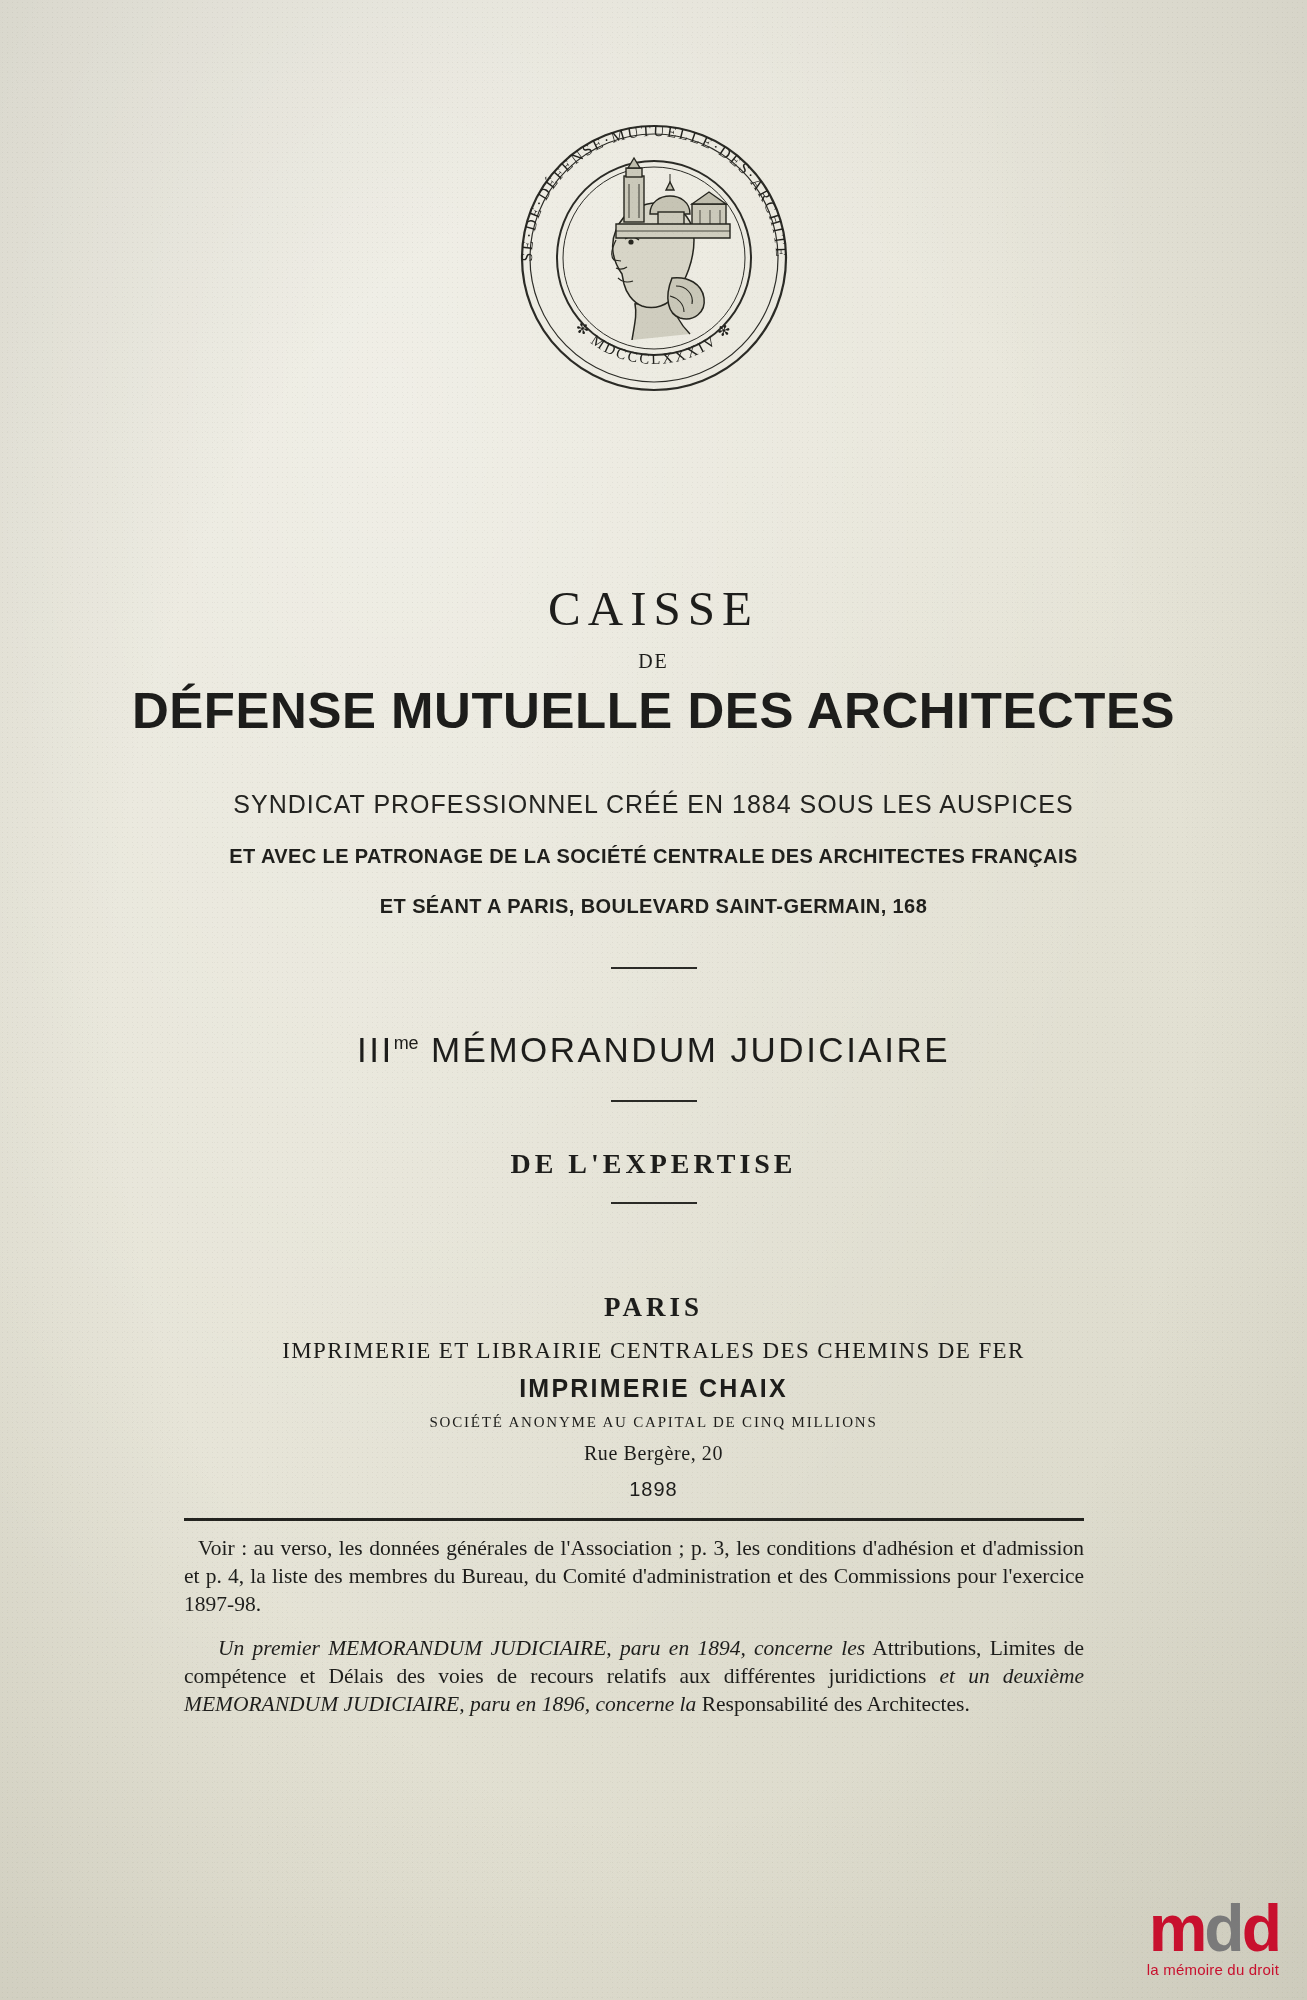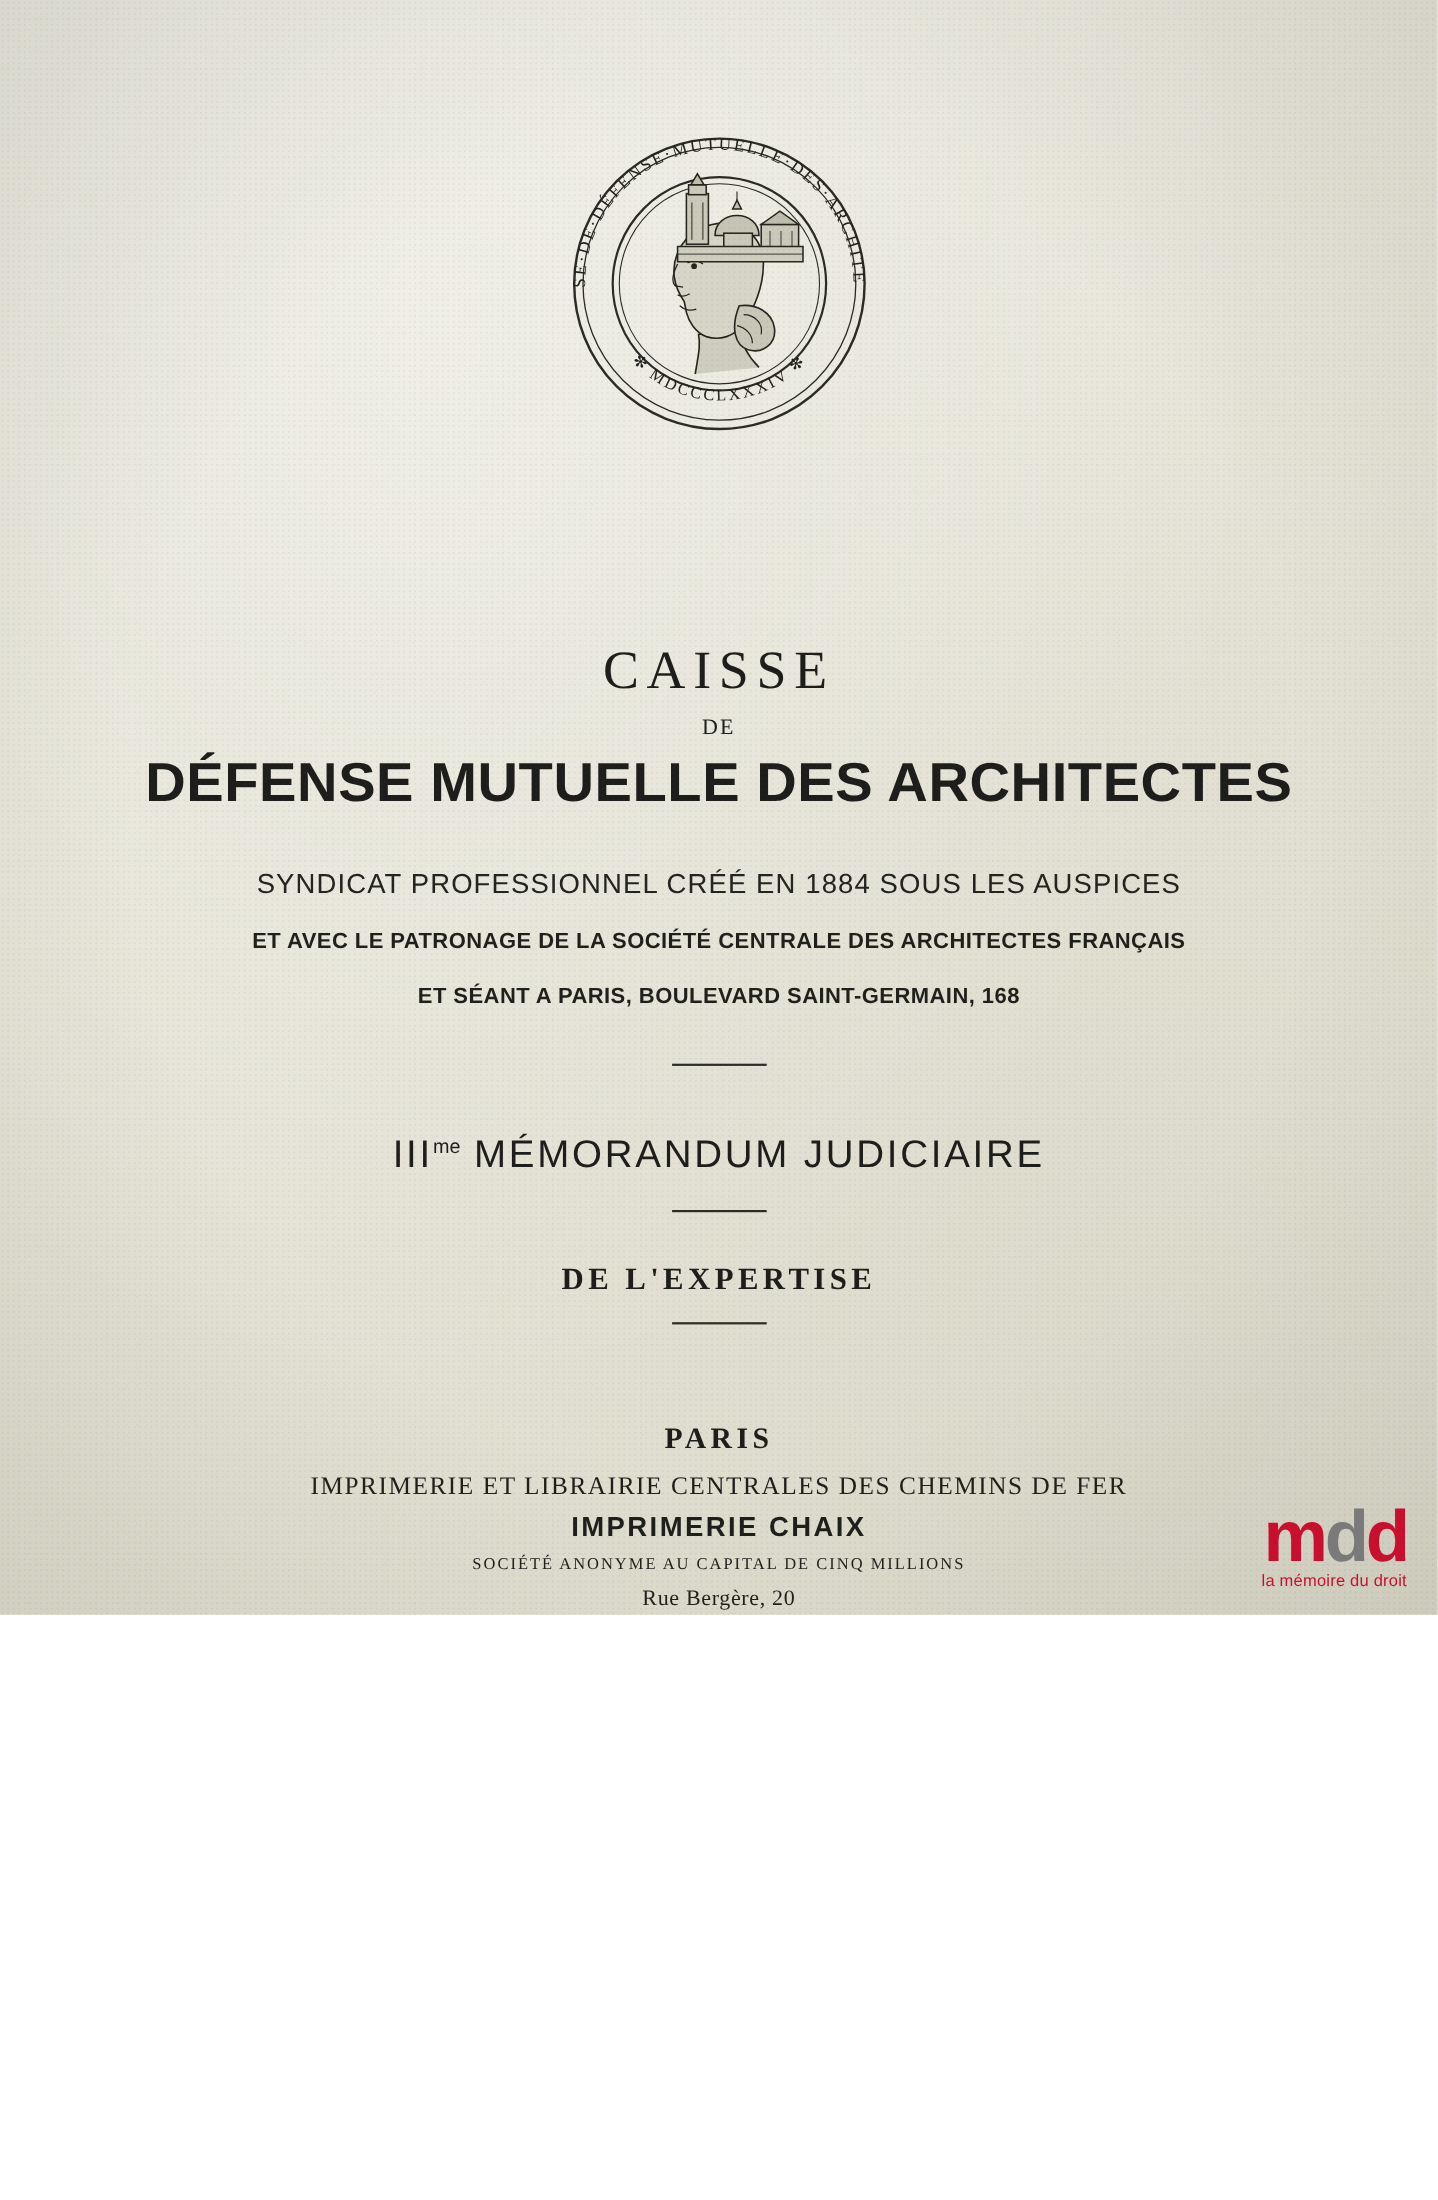--- a/index.html
+++ b/index.html
@@ -11,21 +11,21 @@
     width: 1307px;
     height: 2000px;
     overflow: hidden;
     font-family: "Liberation Serif", serif;
   }
 
   
   .page {
     position: relative;
     width: 1307px;
-    height: 1468px;
+    height: 2000px;
     background:
       radial-gradient(ellipse at 30% 20%, rgba(255,255,255,0.35) 0%, rgba(255,255,255,0) 60%),
       radial-gradient(ellipse at 80% 85%, rgba(150,150,130,0.10) 0%, rgba(255,255,255,0) 55%),
       linear-gradient(180deg, #e9e7dc 0%, #e6e4d7 40%, #e3e1d3 100%);
     box-sizing: border-box;
     overflow: hidden;
   }
   
   .grain {
     position: absolute;

